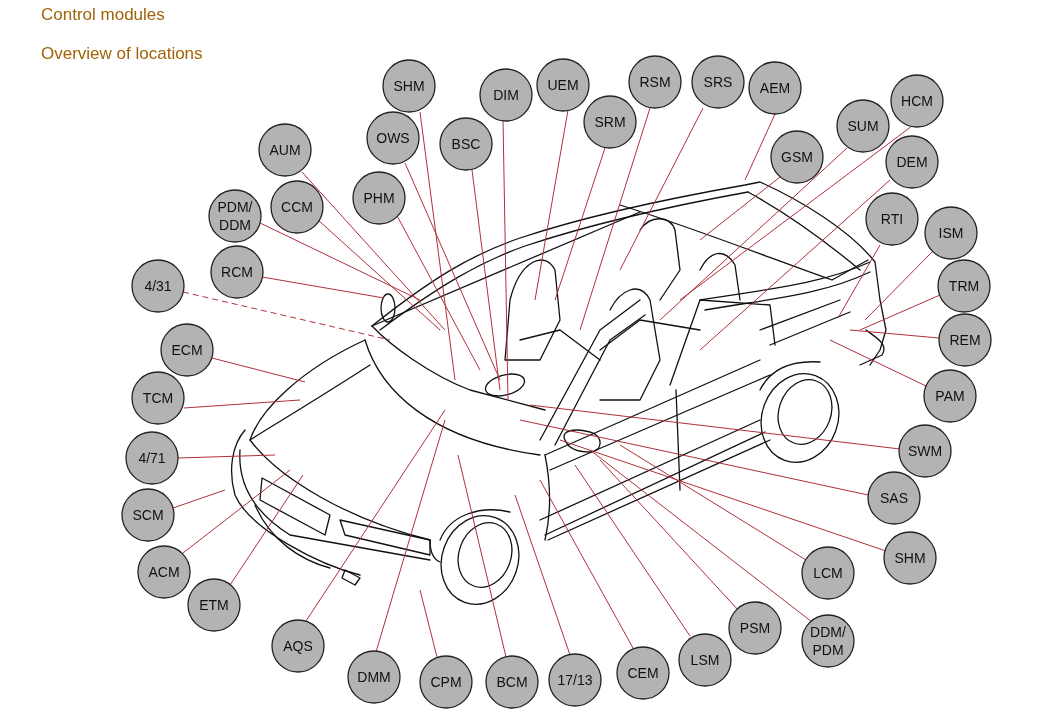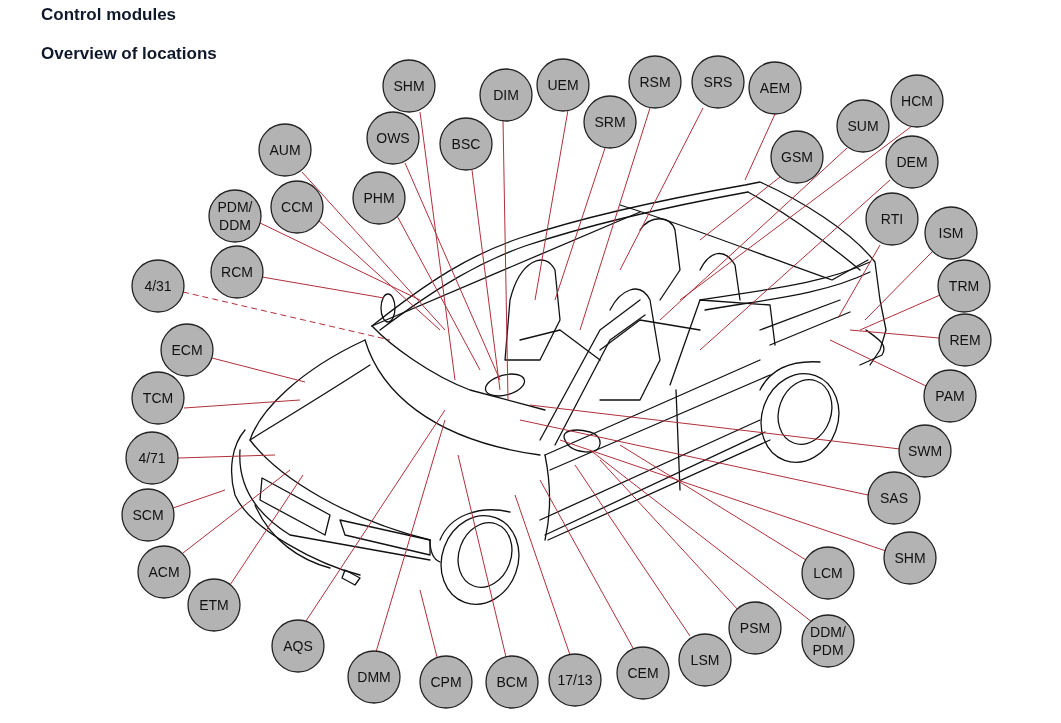--- a/index.html
+++ b/index.html
@@ -1,17 +1,17 @@
 <!DOCTYPE html>
 <html><head>
 <meta charset="utf-8">
 <style>
   html, body { margin: 0; padding: 0; background: #ffffff; }
   body { width: 1061px; height: 723px; position: relative; overflow: hidden; font-family: "Liberation Sans", sans-serif; }
-  .title { position: absolute; left: 41px; font-weight: bold; font-size: 17px; color: #0f172a; line-height: 20px; }
+  .title { position: absolute; left: 41px; font-weight: normal; font-size: 17px; color: #a16207; line-height: 20px; }
   #t1 { top: 5px; }
   #t2 { top: 44px; }
   svg#diagram { position: absolute; left: 0; top: 0; }
   .bubble circle { fill: #b3b3b3; stroke: #222; stroke-width: 1.3; }
   .bubble text { font-family: "Liberation Sans", sans-serif; font-size: 14px; fill: #111; text-anchor: middle; dominant-baseline: central; }
   .leader { stroke: #b0303a; stroke-width: 1; fill: none; }
   .leader.dash { stroke-dasharray: 6 4; }
   .car { stroke: #111; stroke-width: 1.3; fill: none; stroke-linejoin: round; stroke-linecap: round; }
 </style>
 </head>

